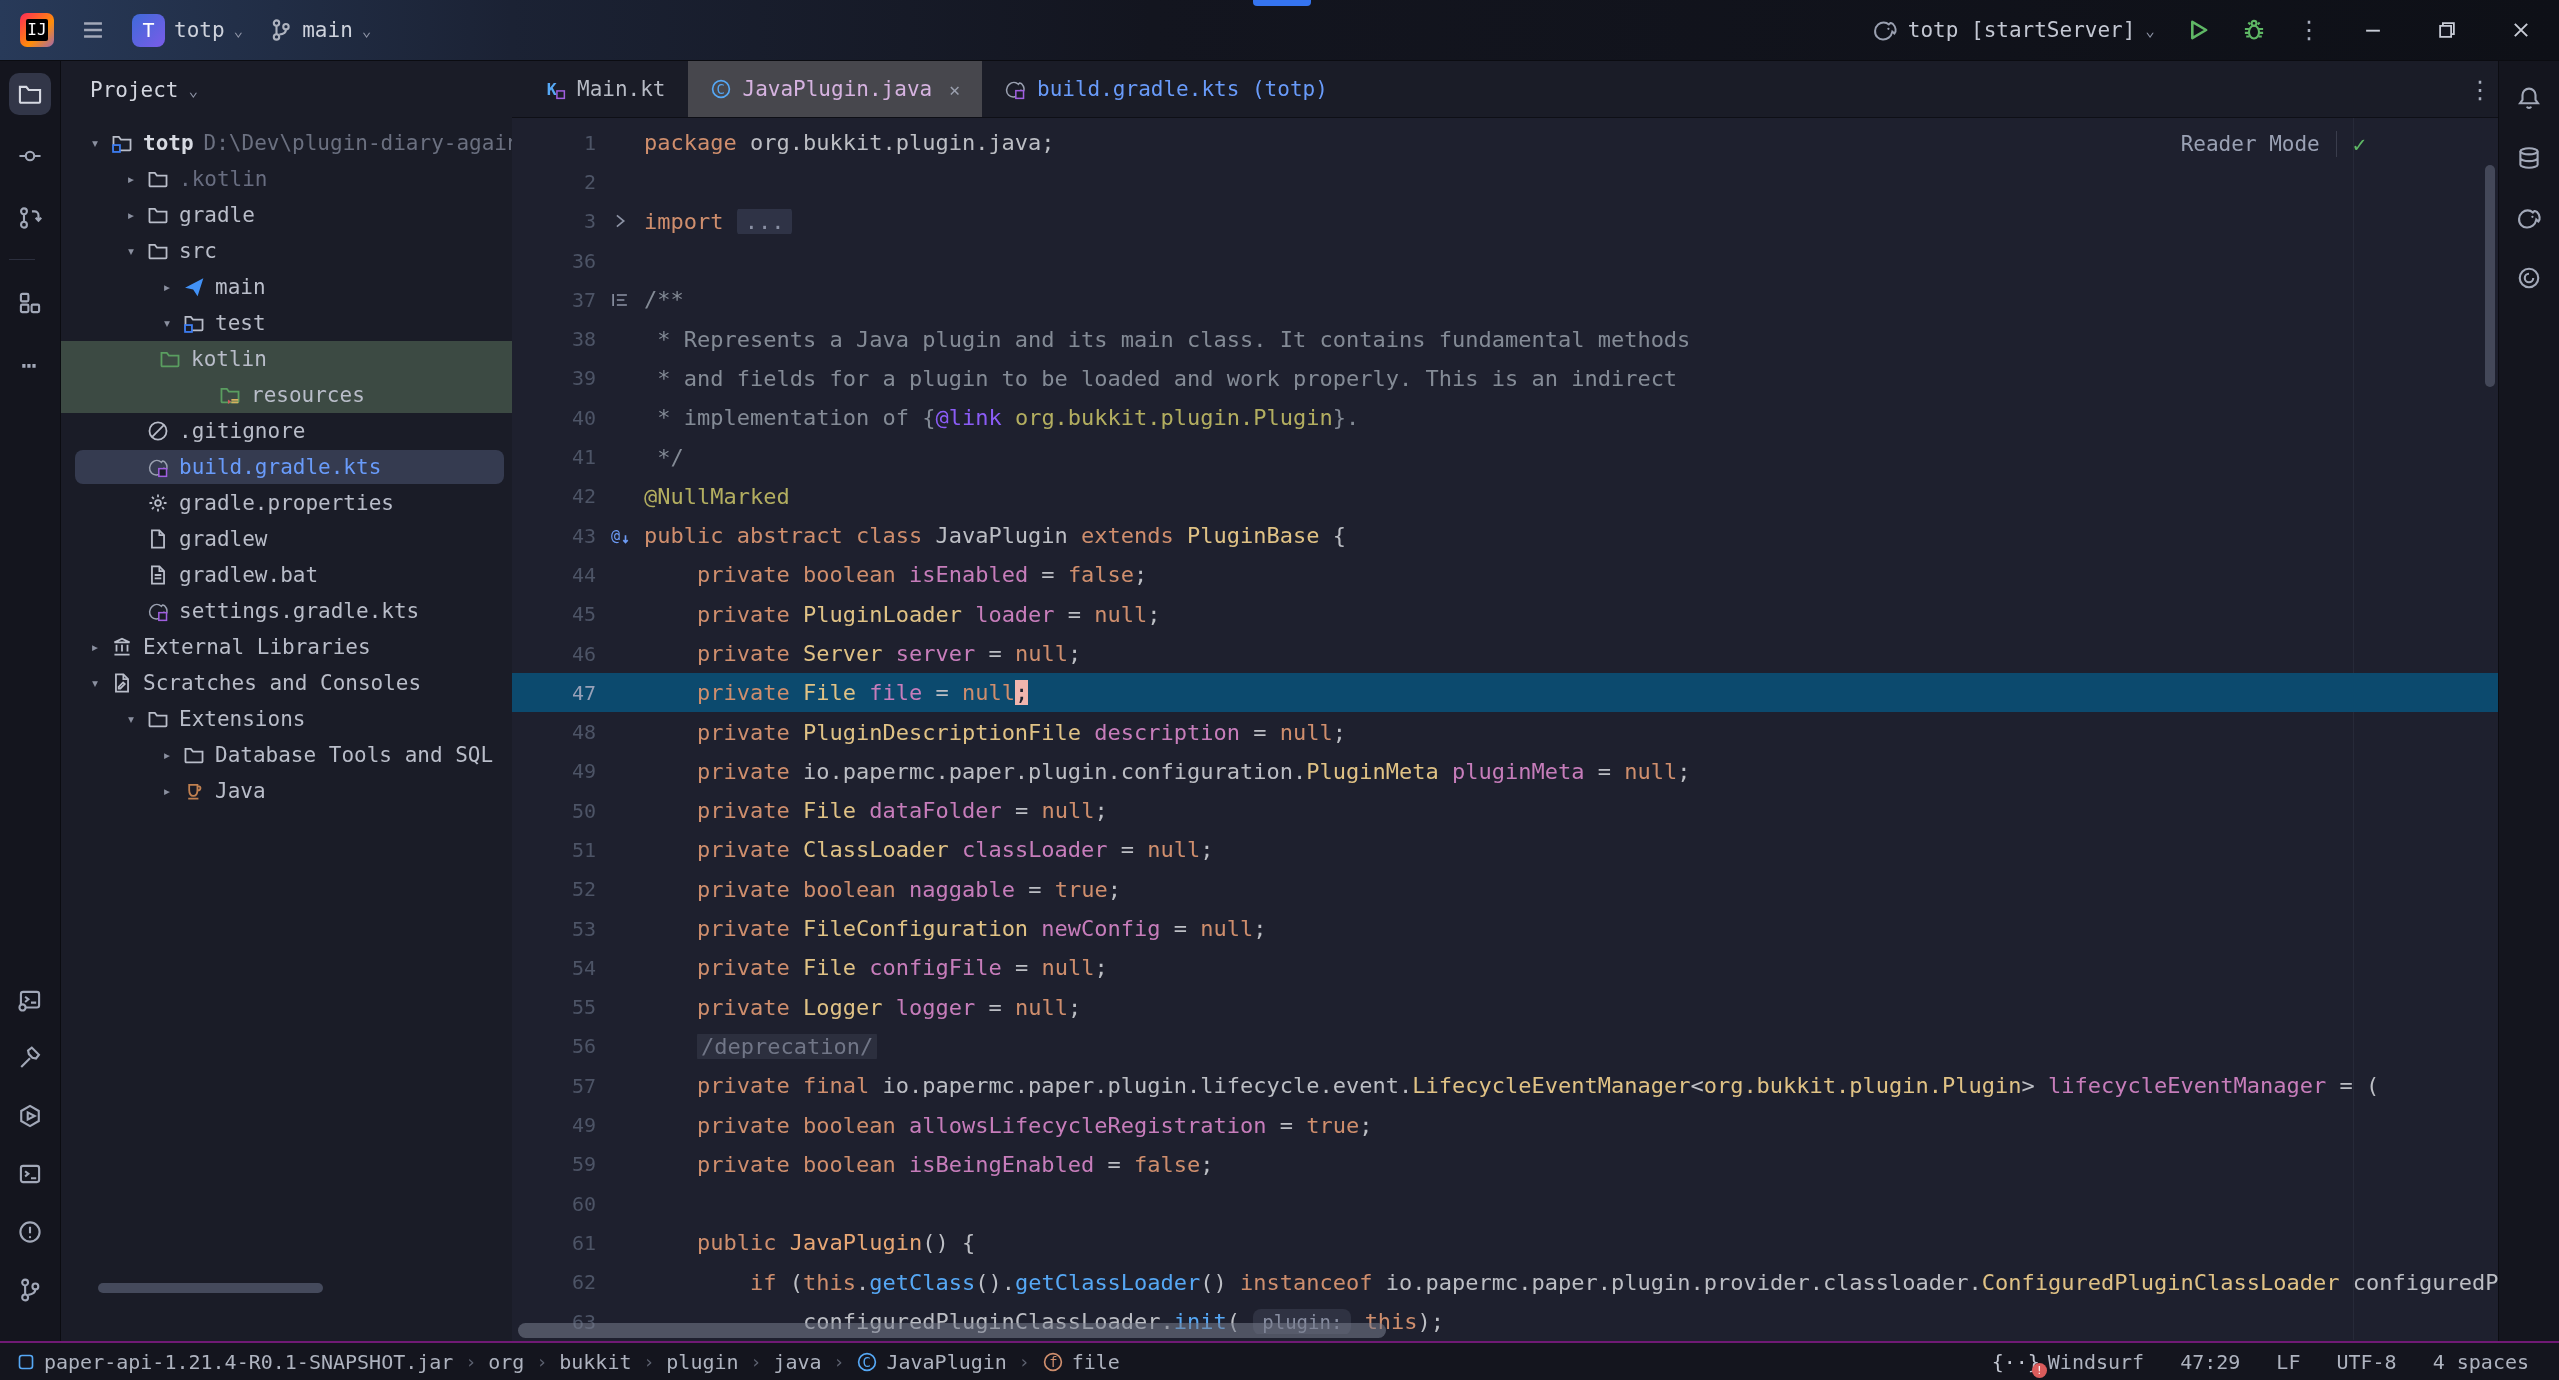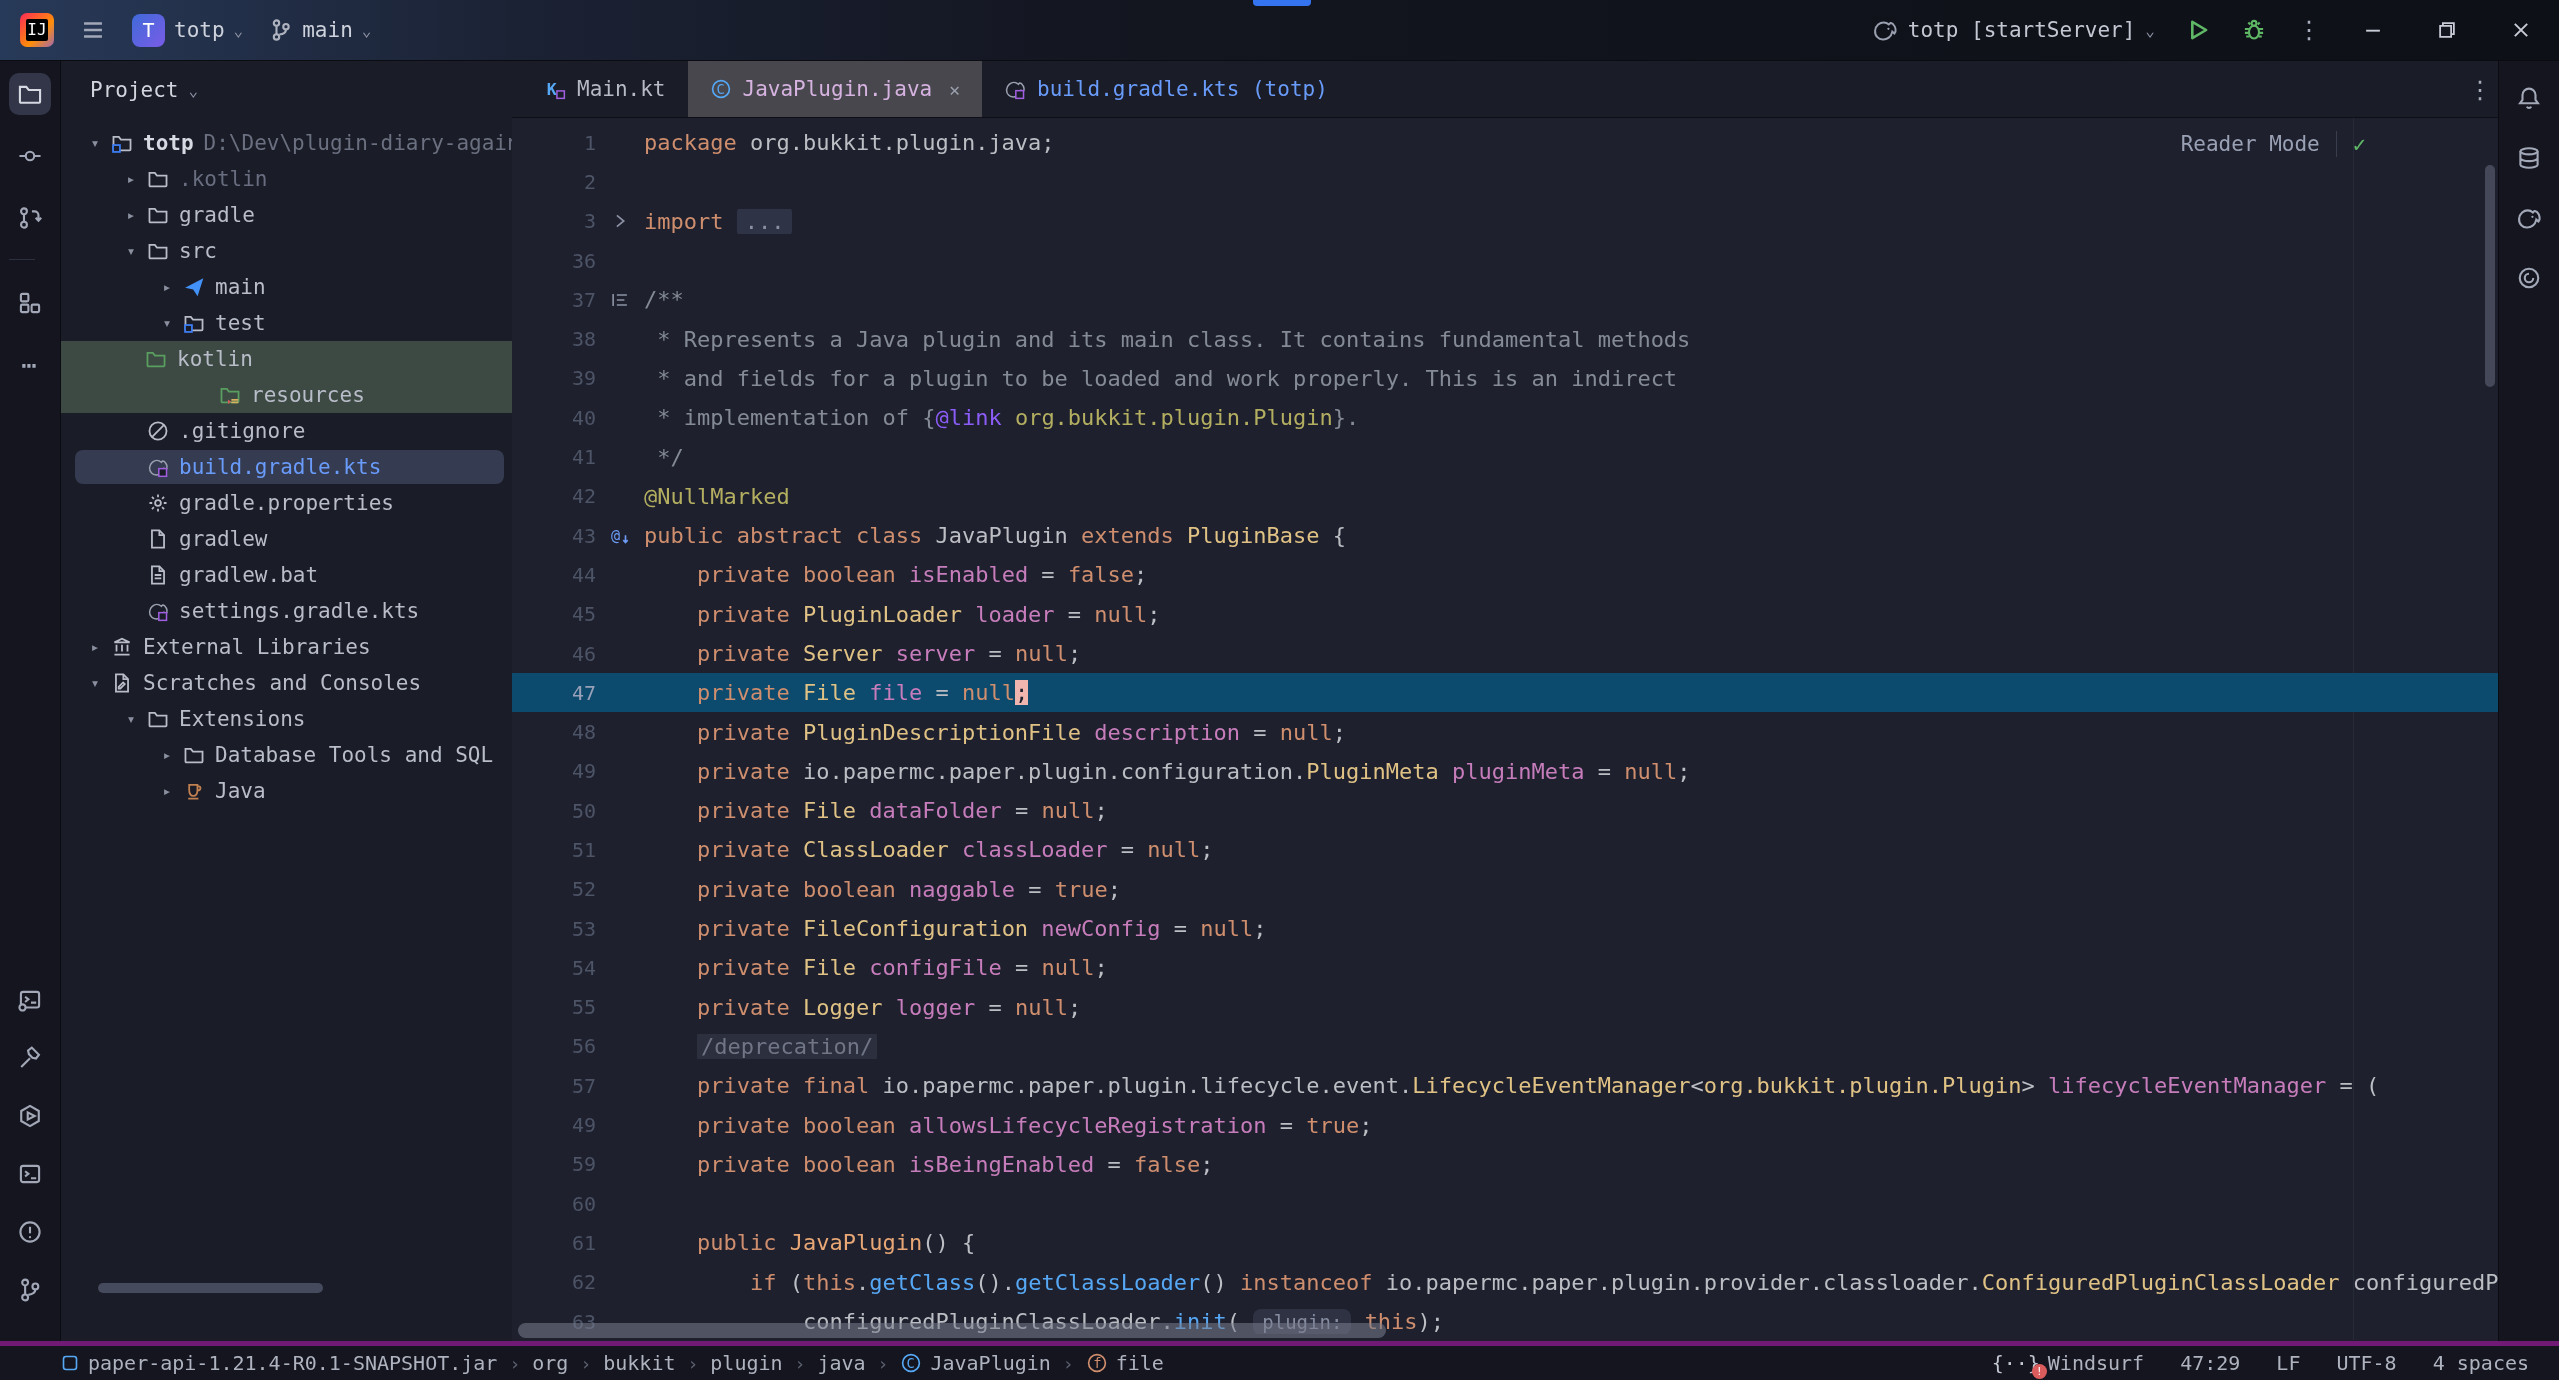--- a/index.html
+++ b/index.html
@@ -84,21 +84,21 @@
   .vscroll { position:absolute; right:3px; top:47px; width:10px; height:222px; background:#444859; border-radius:5px; }
   .hscroll { position:absolute; left:6px; bottom:2px; width:868px; height:15px; background:rgba(120,126,142,.55); border-radius:8px; }
 
   
   .rightstrip { position:absolute; left:2498px; top:61px; width:61px; height:1280px; background:#14151e;
     border-left:1px solid #0b0c11; display:flex; flex-direction:column; align-items:center; padding-top:16px; }
   .rightstrip .strip-ic { margin-bottom:18px; }
 
   
   .statusbar { position:absolute; left:0; top:1341px; width:2559px; height:39px; background:#14151e;
-    border-top:5px solid #701a75; display:flex; align-items:center; font-size:20px; color:#aeb3bf;padding-left:44px; }
+    border-top:2px solid #701a75; display:flex; align-items:center; font-size:20px; color:#aeb3bf; }
   .sb-left { display:flex; align-items:center; gap:12px; padding-left:16px; }
   .bc-item { display:flex; align-items:center; gap:8px; }
   .bc-sep { color:#5d6270; font-size:18px; }
   .sb-right { margin-left:auto; display:flex; align-items:center; gap:36px; padding-right:30px; }
   .ws-icon { position:relative; display:flex; align-items:center; color:#c3c7d2; font-size:20px; }
   .ws-badge { position:absolute; right:-7px; bottom:-4px; width:15px; height:15px; border-radius:50%;
     background:#db5c5c; color:#fff; font-size:11px; line-height:15px; text-align:center; }
 </style>
 </head>
 <body>
@@ -334,21 +334,21 @@
                   <path d="M1.8 3.6h3.9l1.5 1.9h7v7.3a.6.6 0 0 1-.6.6H2.4a.6.6 0 0 1-.6-.6z"></path>
                   <rect x="1.5" y="9.5" width="5" height="5" fill="#1a1c27" stroke="#3d7df2"></rect>
                 </svg>
               </span>
             </span>
             <span class="tlabel">test</span>
           </div>
         </div>
         <div class="trow">
           <div class="sel-green"></div>
-          <div class="rowc" style="padding-left: 56px;">
+          <div class="rowc" style="padding-left: 70px;">
             <span class="tchev"></span>
             <span class="ticon">
               <span style="display: inline-flex; align-items: center; justify-content: center;">
                 <svg class="ic" width="22" height="22" viewBox="0 0 16 16" fill="none" stroke="#5a9e60" stroke-width="1.3">
                   <path d="M1.8 3.6h3.9l1.5 1.9h7v7.3a.6.6 0 0 1-.6.6H2.4a.6.6 0 0 1-.6-.6z"></path>
                 </svg>
               </span>
             </span>
             <span class="tlabel">kotlin</span>
           </div>

